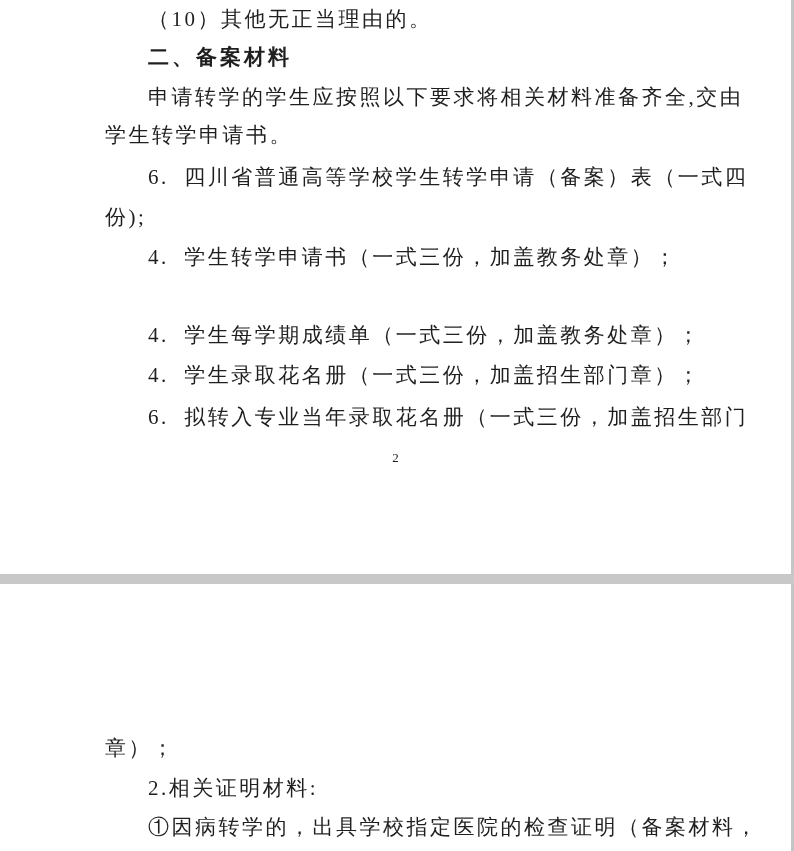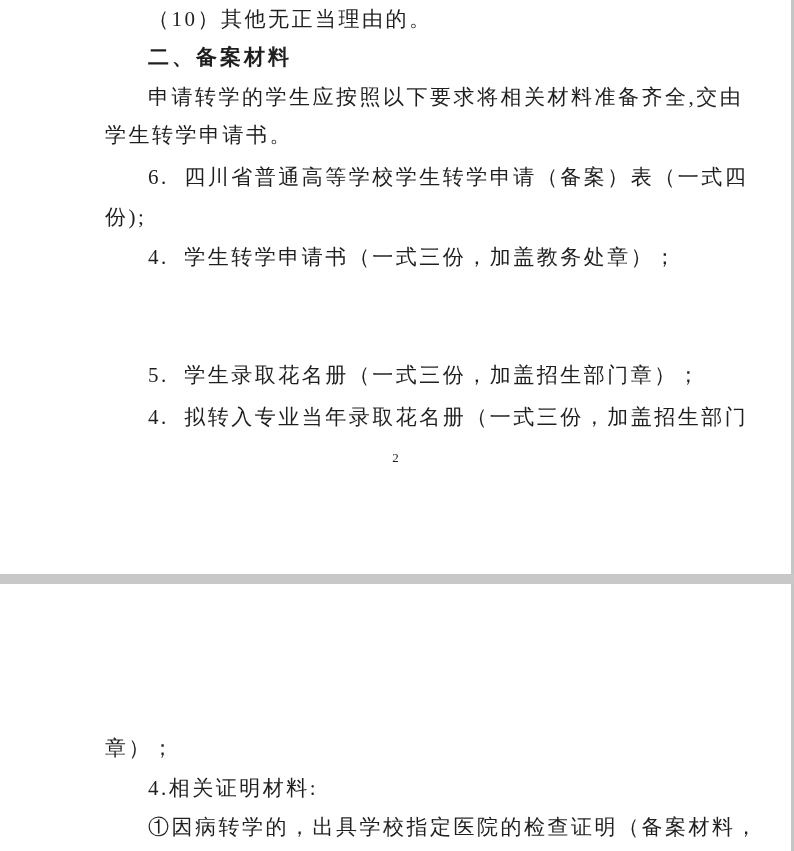--- a/index.html
+++ b/index.html
@@ -70,28 +70,29 @@
 <div class="viewer">
 
   <div class="page page-1">
     <div class="tl indent" style="top:8px">（10）其他无正当理由的。</div>
     <div class="tl indent" style="top:86px">申请转学的学生应按照以下要求将相关材料准备齐全,交由</div>
     <div class="tl indent bold" style="top:46px">二、备案材料</div>
     <div class="tl flush" style="top:124px">学生转学申请书。</div>
     <div class="tl indent" style="top:166px">6.  四川省普通高等学校学生转学申请（备案）表（一式四</div>
     <div class="tl flush" style="top:206px">份);</div>
     <div class="tl indent" style="top:246px">4.  学生转学申请书（一式三份，加盖教务处章）；</div>
-    <div class="tl indent" style="top:364px">5.  学生录取花名册（一式三份，加盖招生部门章）；</div>
-    <div class="tl indent" style="top:406px">4.  拟转入专业当年录取花名册（一式三份，加盖招生部门</div>
+    <div class="tl indent" style="top:324px">4.  学生每学期成绩单（一式三份，加盖教务处章）；</div>
+    <div class="tl indent" style="top:364px">4.  学生录取花名册（一式三份，加盖招生部门章）；</div>
+    <div class="tl indent" style="top:406px">6.  拟转入专业当年录取花名册（一式三份，加盖招生部门</div>
     <div class="page-num" style="top:451px">2</div>
   </div>
 
   <div class="page-separator"></div>
 
   <div class="page page-2">
     <div class="tl flush" style="top:153px">章）；</div>
-    <div class="tl indent" style="top:193px">4.相关证明材料:</div>
+    <div class="tl indent" style="top:193px">2.相关证明材料:</div>
     <div class="tl indent" style="top:232px">①因病转学的，出具学校指定医院的检查证明（备案材料，</div>
   </div>
 
   <div class="page-right-edge"></div>
 
 </div>
 
 </body></html>

